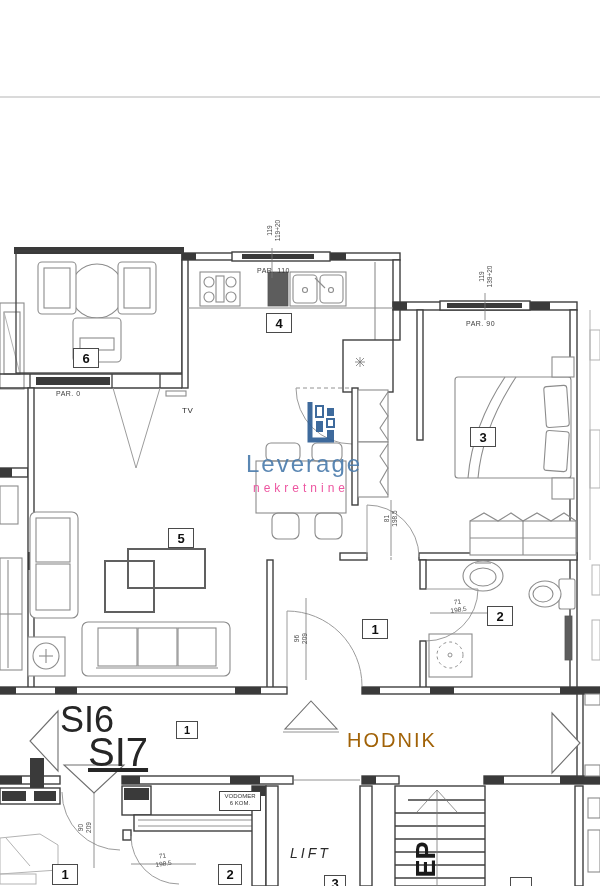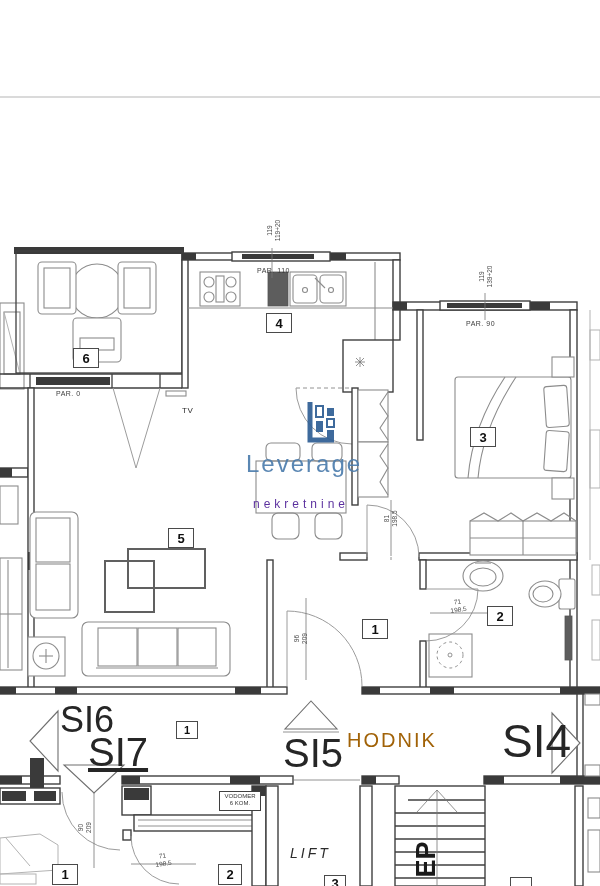--- a/index.html
+++ b/index.html
@@ -31,21 +31,21 @@
   .lift{position:absolute;font-size:14px;color:#2b2b2b;letter-spacing:3px;}
   .ep{position:absolute;font-size:27px;font-weight:bold;color:#1a1a1a;transform:rotate(-90deg);}
   .dim{position:absolute;width:40px;color:#4a4a4a;font-size:6.5px;line-height:7.5px;
        text-align:center;white-space:nowrap;}
   .rot90{transform:rotate(-90deg);}
   .rot8{transform:rotate(-8deg);}
   .vodobox{position:absolute;border:1.6px solid #3f3f3f;background:#fff;color:#333;
            font-size:6px;line-height:7px;text-align:center;padding-top:1px;}
   .logo{position:absolute;text-align:center;opacity:0.92;}
   .logo-title{font-size:24px;letter-spacing:2px;color:#4d7dad;text-align:right;}
-  .logo-sub{font-size:12px;letter-spacing:4px;color:#4c1d95;margin-top:19px;text-align:center;}
+  .logo-sub{font-size:12px;letter-spacing:4px;color:#ec4899;margin-top:3px;text-align:center;}
   .clip{overflow:hidden;}
 </style>
 </head>
 <body>
 
 <div class="stage">
 
   <div class="divider"></div>
 
   <svg width="600" height="886" viewBox="0 0 600 886">
@@ -336,22 +336,20 @@
   <div class="rlabel clip" style="left:324px;top:875px;width:20px;height:11px;align-items:flex-start;">3</div>
   <div class="rlabel clip" style="left:510px;top:877px;width:20px;height:9px;"></div>
 
   <div class="par" style="left:56px;top:390px;">PAR. 0</div>
   <div class="par" style="left:257px;top:267px;">PAR. 110</div>
   <div class="par" style="left:466px;top:320px;">PAR. 90</div>
   <div class="tv" style="left:182px;top:406px;">TV</div>
 
   <div class="si" style="left:60px;top:702px;font-size:36px;">SI6</div>
   <div class="si" style="left:88px;top:732px;font-size:40px;text-decoration:underline;">SI7</div>
-  <div class="si" style="left:283px;top:733px;font-size:40px;">SI5</div>
-  <div class="si" style="left:502px;top:718px;font-size:46px;">SI4</div>
   <div class="hodnik" style="left:347px;top:729px;">HODNIK</div>
 
   <div class="lift" style="left:290px;top:845px;font-style:italic;">LIFT</div>
   <div class="ep" style="left:404px;top:840px;width:44px;">EP</div>
   <div class="vodobox" style="left:219px;top:791px;width:40px;height:17px;">
     <div>VODOMER</div>
     <div>6 KOM.</div>
   </div>
 
   <div class="dim rot90" style="left:253px;top:223px;">

